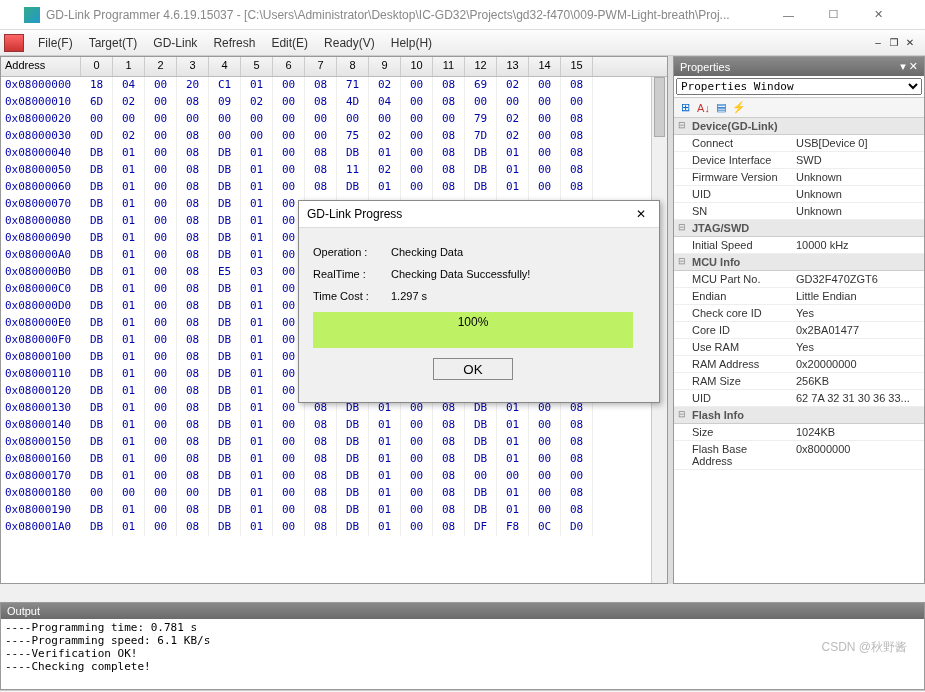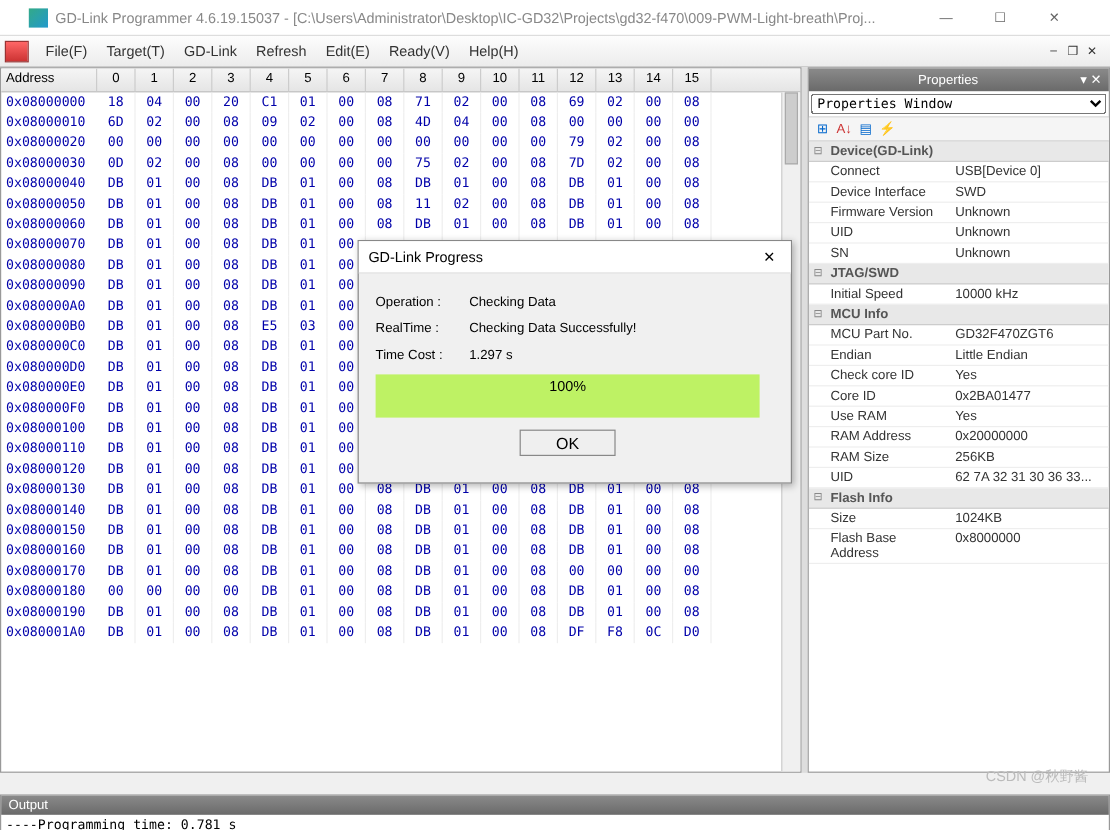--- a/index.html
+++ b/index.html
@@ -7,32 +7,32 @@
 .titlebar { height: 30px; background: #fff; display: flex; align-items: center; padding: 0 24px; border-bottom: 1px solid #ddd; }
 .titlebar .icon { width: 16px; height: 16px; background: linear-gradient(135deg,#3a8,#29c); margin-right: 6px; }
 .titlebar .title { flex: 1; color: #888; font-size: 12px; white-space: nowrap; overflow: hidden; }
 .winbtn { width: 45px; height: 28px; display: flex; align-items: center; justify-content: center; color: #666; }
 .menubar { height: 26px; background: linear-gradient(#fdfdfd,#ececec); display: flex; align-items: center; padding: 0 4px; border-bottom: 1px solid #ccc; }
 .menubar .micon { width: 20px; height: 18px; background: linear-gradient(#f66,#c33); margin-right: 6px; border:1px solid #933; }
 .menubar .mitem { padding: 2px 8px; color: #333; font-size: 12px; }
 .menubar .spacer { flex: 1; }
 .mdi-btns { display:flex; gap:2px; margin-right:4px; }
 .mdi-btns span { width:14px; height:14px; display:flex; align-items:center; justify-content:center; font-size:10px; color:#333; }
-.content { display: flex; height: 588px; }
+.content { display: flex; height: 528px; }
 .hexpane { flex: 1; background: #fff; border: 1px solid #999; overflow: hidden; position: relative; }
 .hexhead { display: flex; background: linear-gradient(#f5f5f5,#e5e5e5); border-bottom: 1px solid #bbb; height: 20px; }
 .hexhead .addrh { width: 80px; padding: 2px 4px; border-right: 1px solid #ccc; font-size:11px; }
 .hexhead .bh { width: 32px; text-align: center; padding: 2px 0; border-right: 1px solid #ccc; font-size:11px; }
 .hexbody { overflow-y: auto; height: 488px; }
 .hexrow { display: flex; height: 17px; }
 .hexrow .addr { width: 80px; padding: 1px 4px; color: #0000aa; font-size: 11px; font-family: Consolas,monospace; }
 .hexrow .hv { width: 32px; text-align: center; padding: 1px 0; color: #0000aa; font-size: 11px; font-family: Consolas,monospace; border-right:1px solid #eee; }
 .splitter { width: 5px; background: #ddd; cursor: col-resize; }
 .proppane { width: 252px; background: #fff; display: flex; flex-direction: column; border:1px solid #999; }
-.prophead { background: linear-gradient(#8a8a8a,#6a6a6a); color: #fff; padding: 3px 6px; font-size: 11px; display:flex; align-items:center;text-align:center; }
+.prophead { background: linear-gradient(#8a8a8a,#6a6a6a); color: #fff; padding: 3px 6px; font-size: 11px; display:flex; align-items:center; }
 .prophead .phtxt{flex:1;}
 .propdrop { padding: 2px; border-bottom:1px solid #ccc; }
 .propdrop select { width: 100%; font-size: 11px; font-family: monospace; }
 .proptools { display: flex; gap: 3px; padding: 2px 4px; border-bottom: 1px solid #ccc; background:#f5f5f5; align-items:center; }
 .proptools span { width: 15px; height: 15px; display:flex; align-items:center; justify-content:center; font-size:11px; }
 .propbody { flex: 1; overflow-y: auto; font-size: 11px; }
 .propgroup { background: #e8e8e8; padding: 2px 4px 2px 18px; border-bottom: 1px solid #ccc; font-weight: bold; color: #555; position:relative; }
 .propgroup::before { content:"⊟"; position:absolute; left:4px; top:2px; font-weight:normal; color:#888; font-size:9px; }
 .proprow { display: flex; border-bottom: 1px solid #eee; }
 .proprow .pk { width: 118px; padding: 2px 4px 2px 18px; color: #333; }

